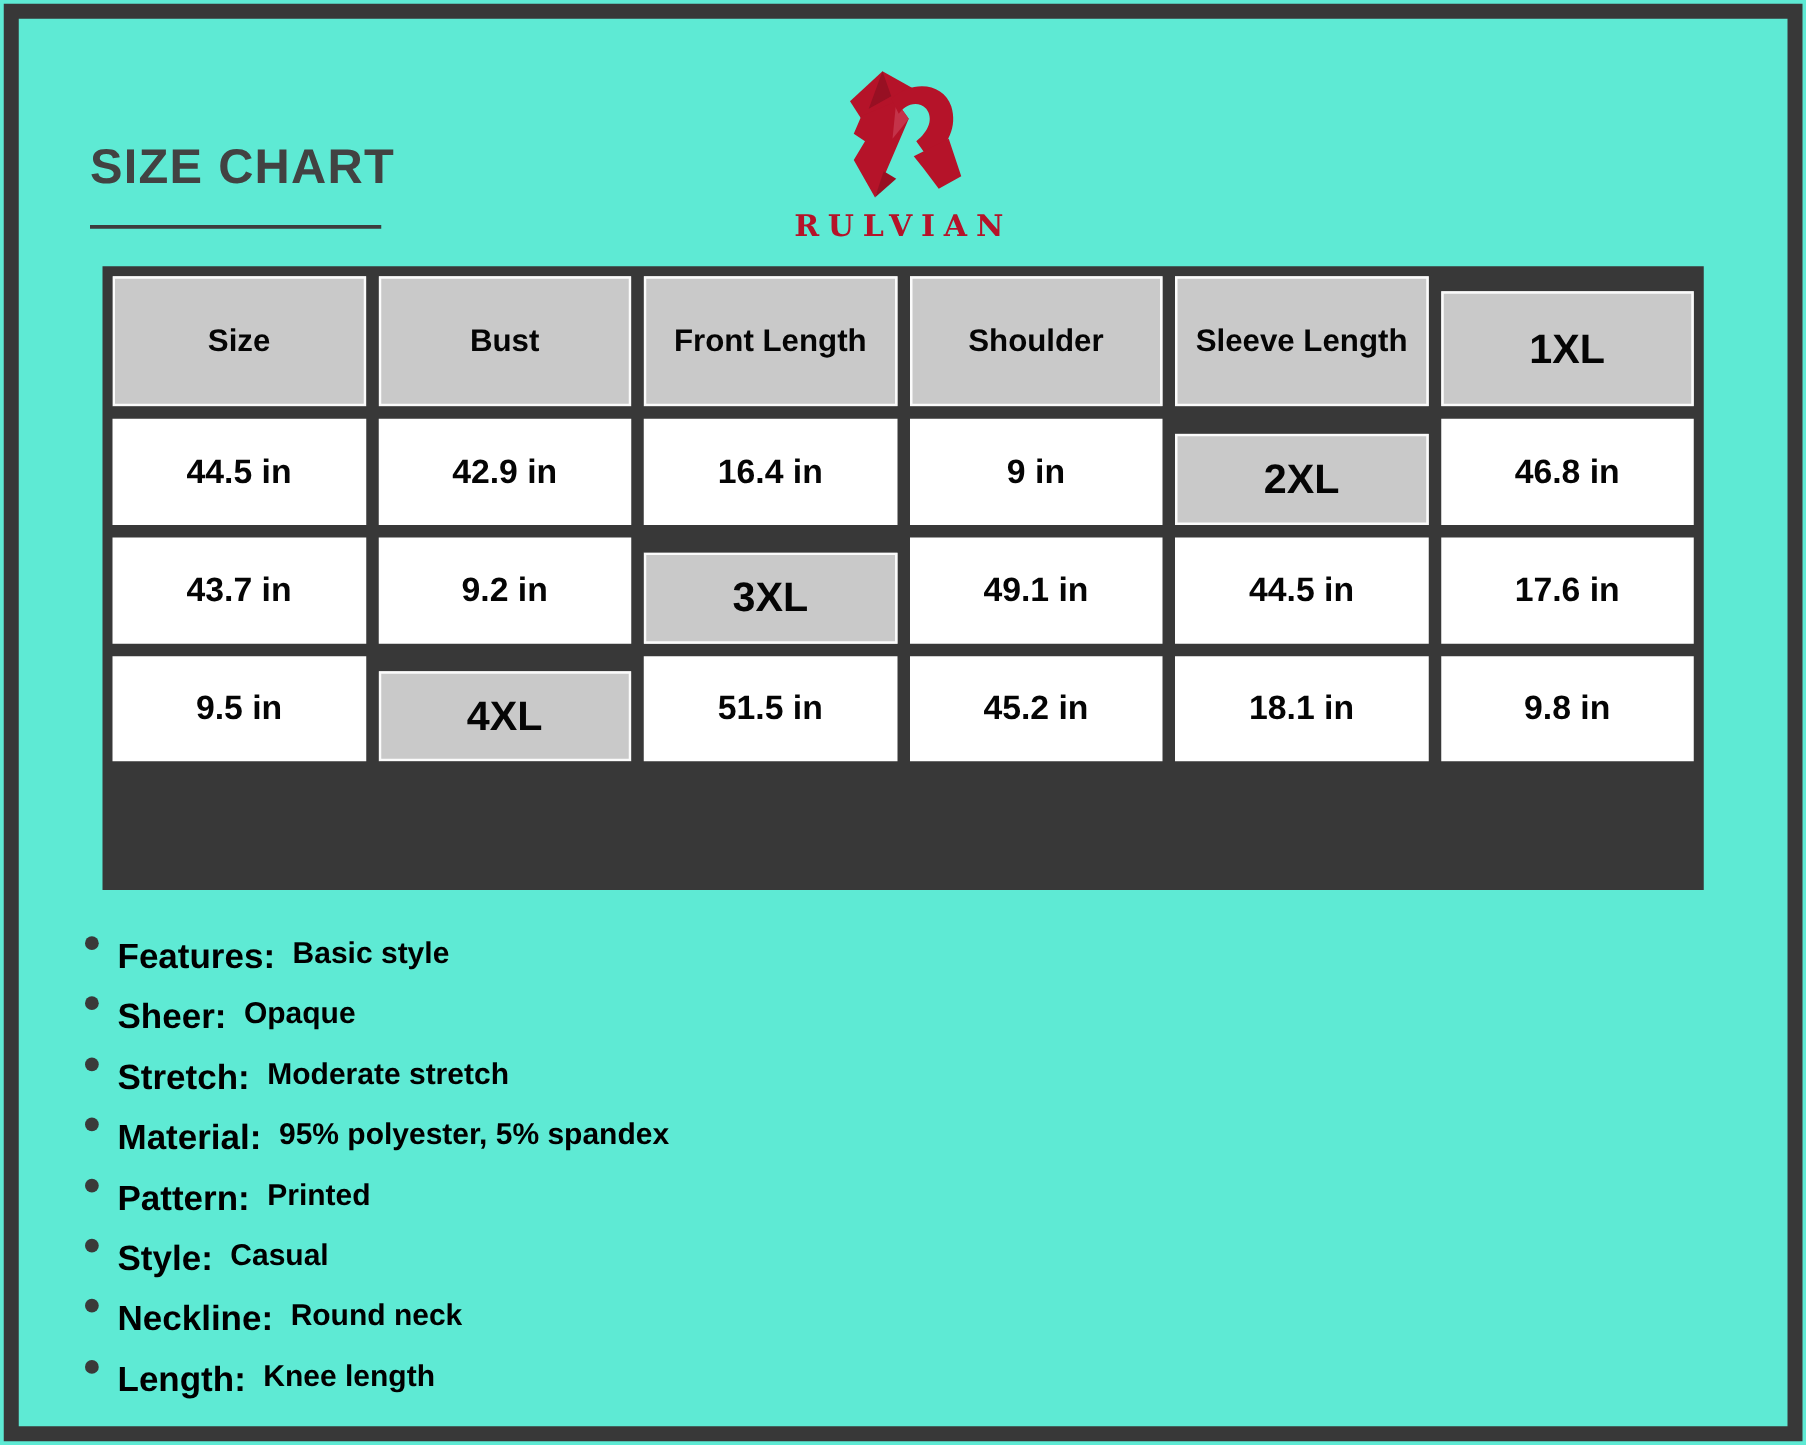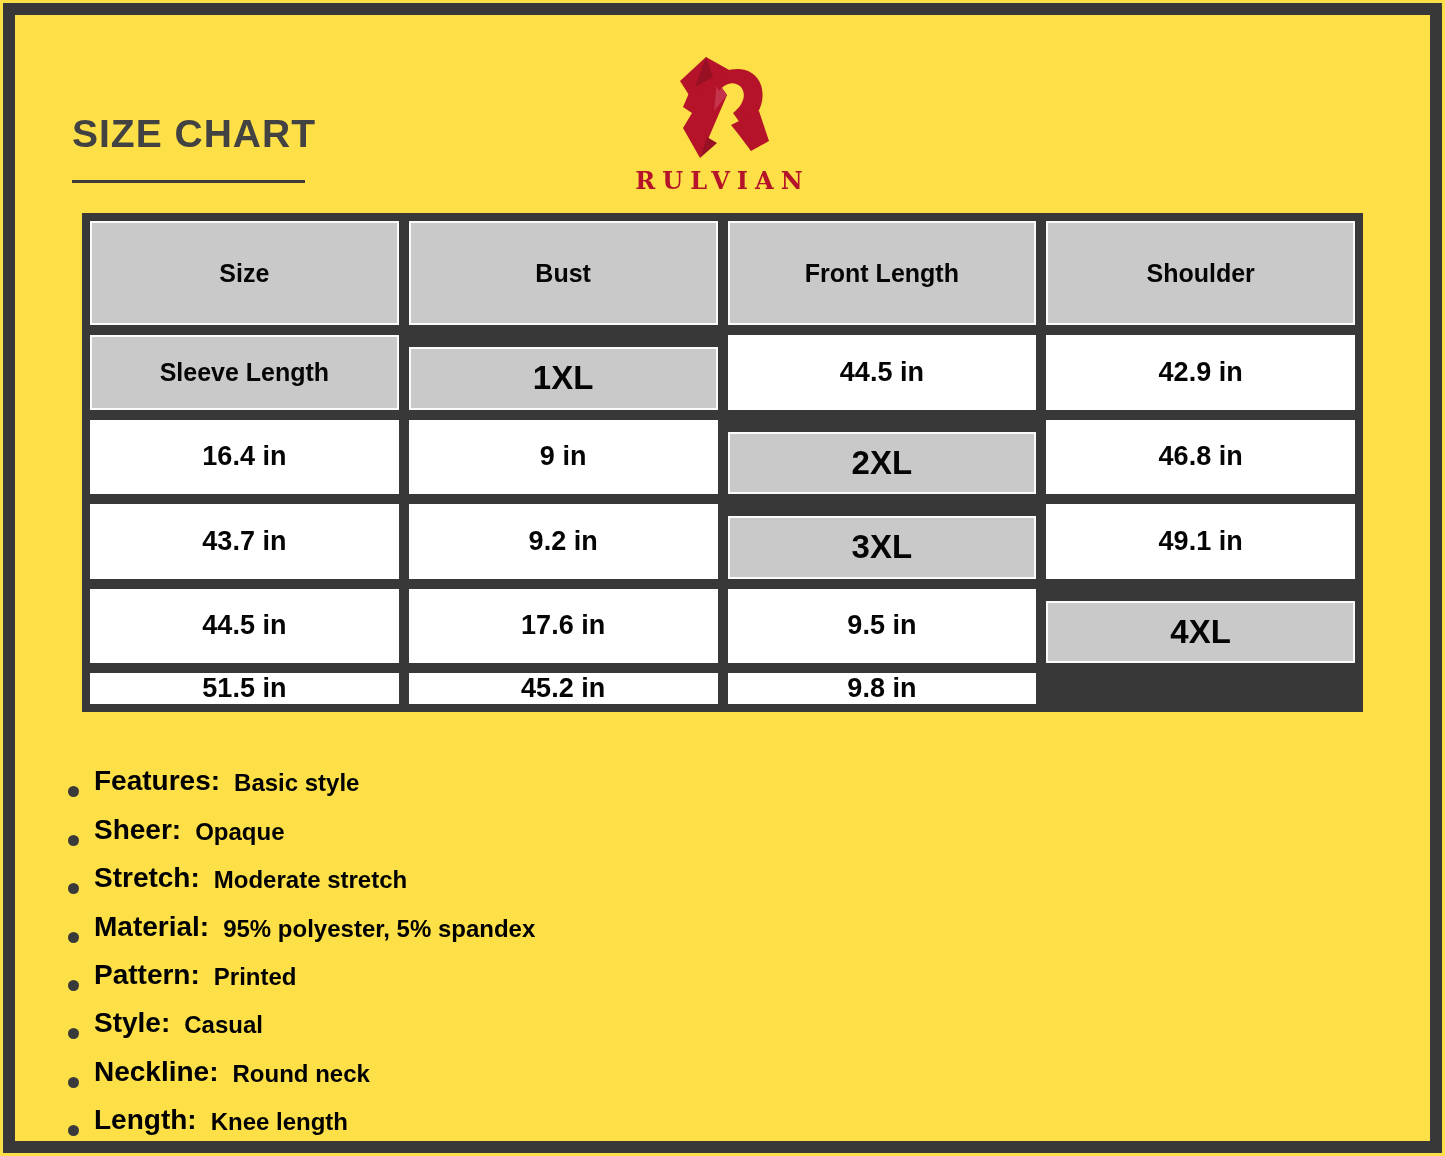--- a/index.html
+++ b/index.html
@@ -1,20 +1,20 @@
 <!DOCTYPE html>
 <html><head>
 <meta charset="utf-8">
 <style>
   html, body { margin: 0; padding: 0; background: #ffffff; }
   .canvas {
     position: relative;
     width: 1445px;
     height: 1156px;
-    background: #fde047;
+    background: #5eead4;
     font-family: "Liberation Sans", sans-serif;
     overflow: hidden;
   }
   .frame {
     position: absolute;
     inset: 3px;
     border: 12px solid #383838;
     pointer-events: none;
   }
   
@@ -55,21 +55,21 @@
   .size-table {
     position: absolute;
     left: 82px;
     top: 213px;
     width: 1281px;
     height: 499px;
     box-sizing: border-box;
     background: #383838;
     padding: 8px;
     display: grid;
-    grid-template-columns: repeat(4, 1fr);
+    grid-template-columns: repeat(6, 1fr);
     grid-template-rows: 104px repeat(4, 1fr);
     gap: 10px;
   }
   .cell {
     display: flex;
     align-items: center;
     justify-content: center;
     font-weight: bold;
     color: #050505;
   }
@@ -92,21 +92,21 @@
   .details {
     position: absolute;
     left: 68px;
     top: 749px;
     margin: 0;
     padding: 0;
     list-style: none;
   }
   .detail-item {
     display: flex;
-    align-items: flex-end;
+    align-items: flex-start;
     height: 48.4px;
   }
   .bullet {
     width: 11px;
     height: 11px;
     border-radius: 50%;
     background: #3a3a3a;
     margin-right: 15px;
     flex: 0 0 auto;
   }
@@ -166,20 +166,21 @@
       <div class="cell val">43.7 in</div>
       <div class="cell val">9.2 in</div>
       <div class="cell sizecol">3XL</div>
       <div class="cell val">49.1 in</div>
       <div class="cell val">44.5 in</div>
       <div class="cell val">17.6 in</div>
       <div class="cell val">9.5 in</div>
       <div class="cell sizecol">4XL</div>
       <div class="cell val">51.5 in</div>
       <div class="cell val">45.2 in</div>
+      <div class="cell val">18.1 in</div>
       <div class="cell val">9.8 in</div>
     </div>
 
   <ul class="details" id="detailsList">
       <li class="detail-item">
         <span class="bullet"></span>
         <span class="detail-label">Features:</span>
         <span class="detail-value">Basic style</span>
       </li>
       <li class="detail-item">

